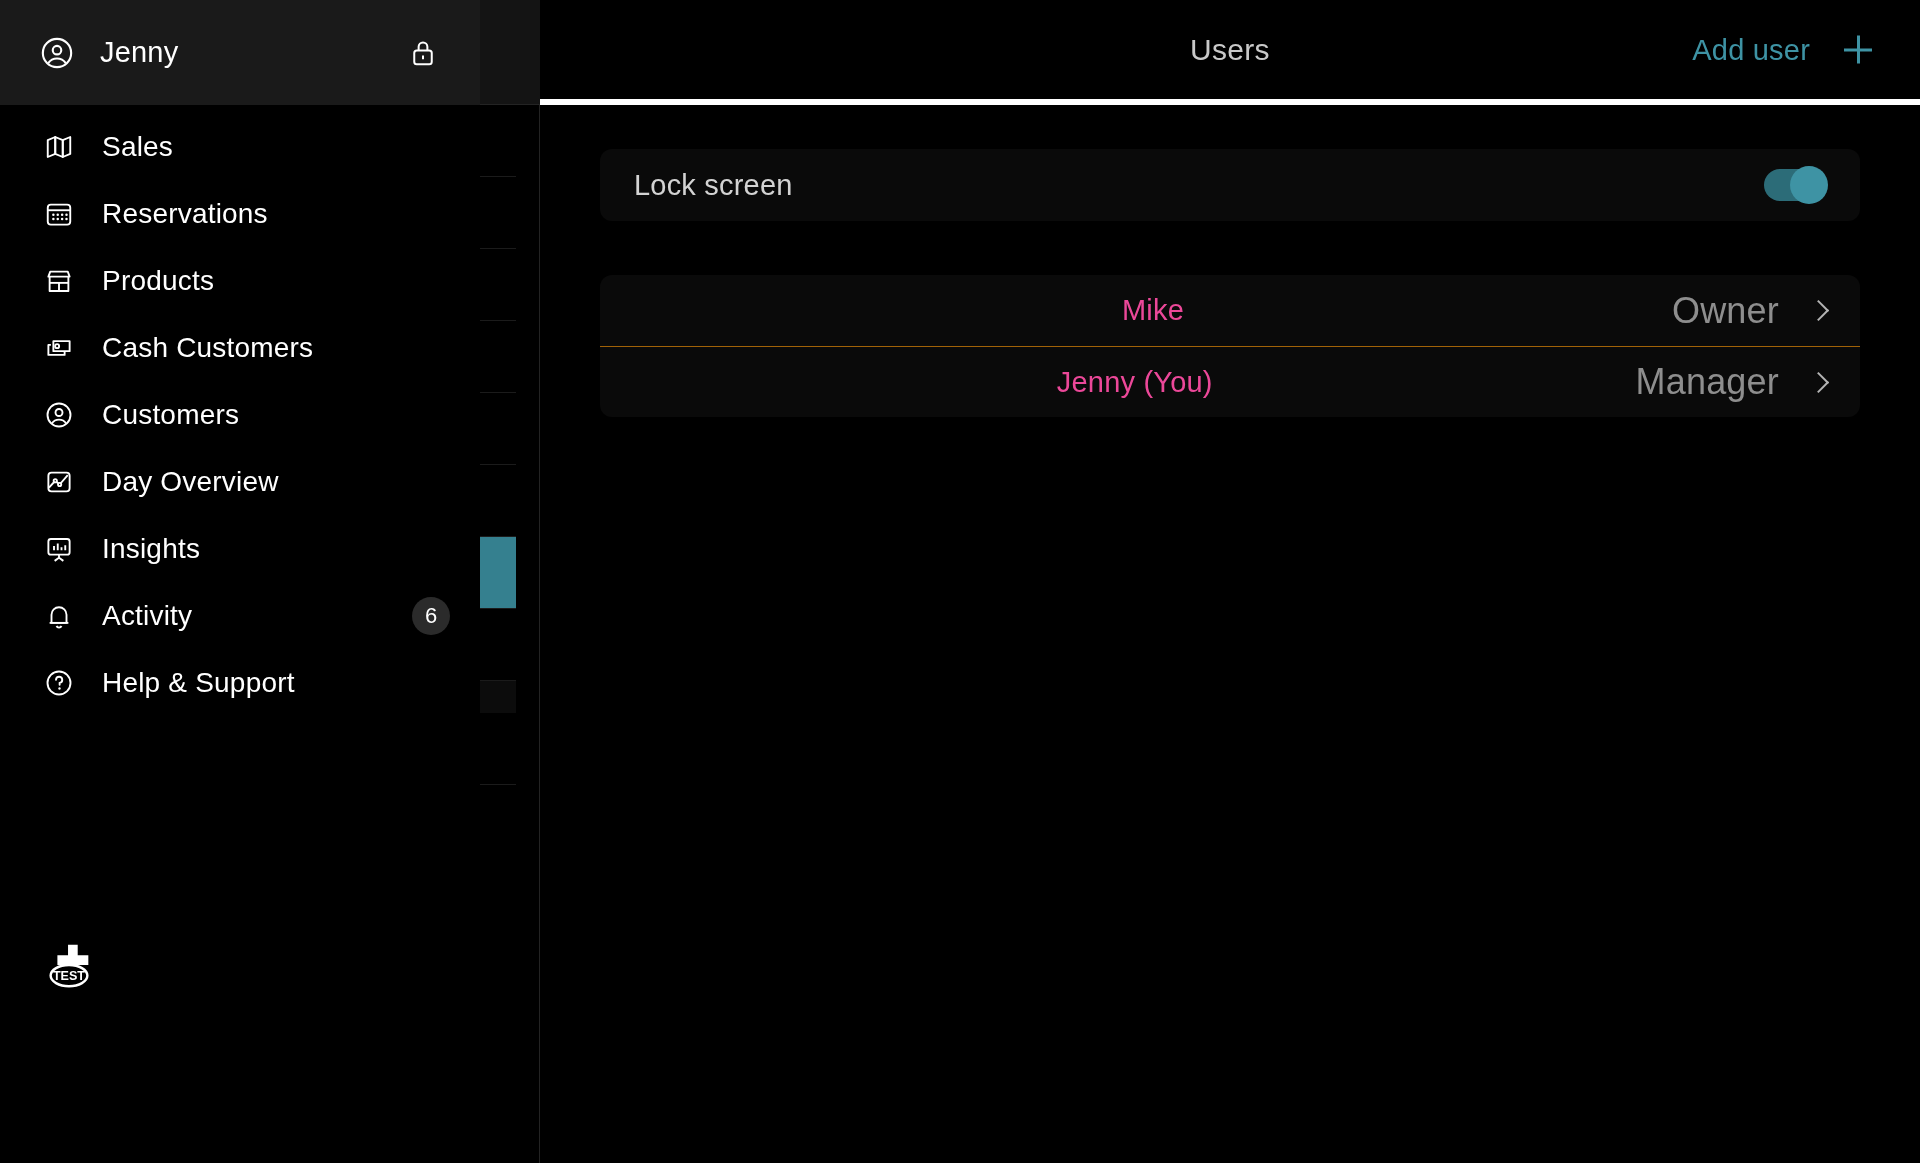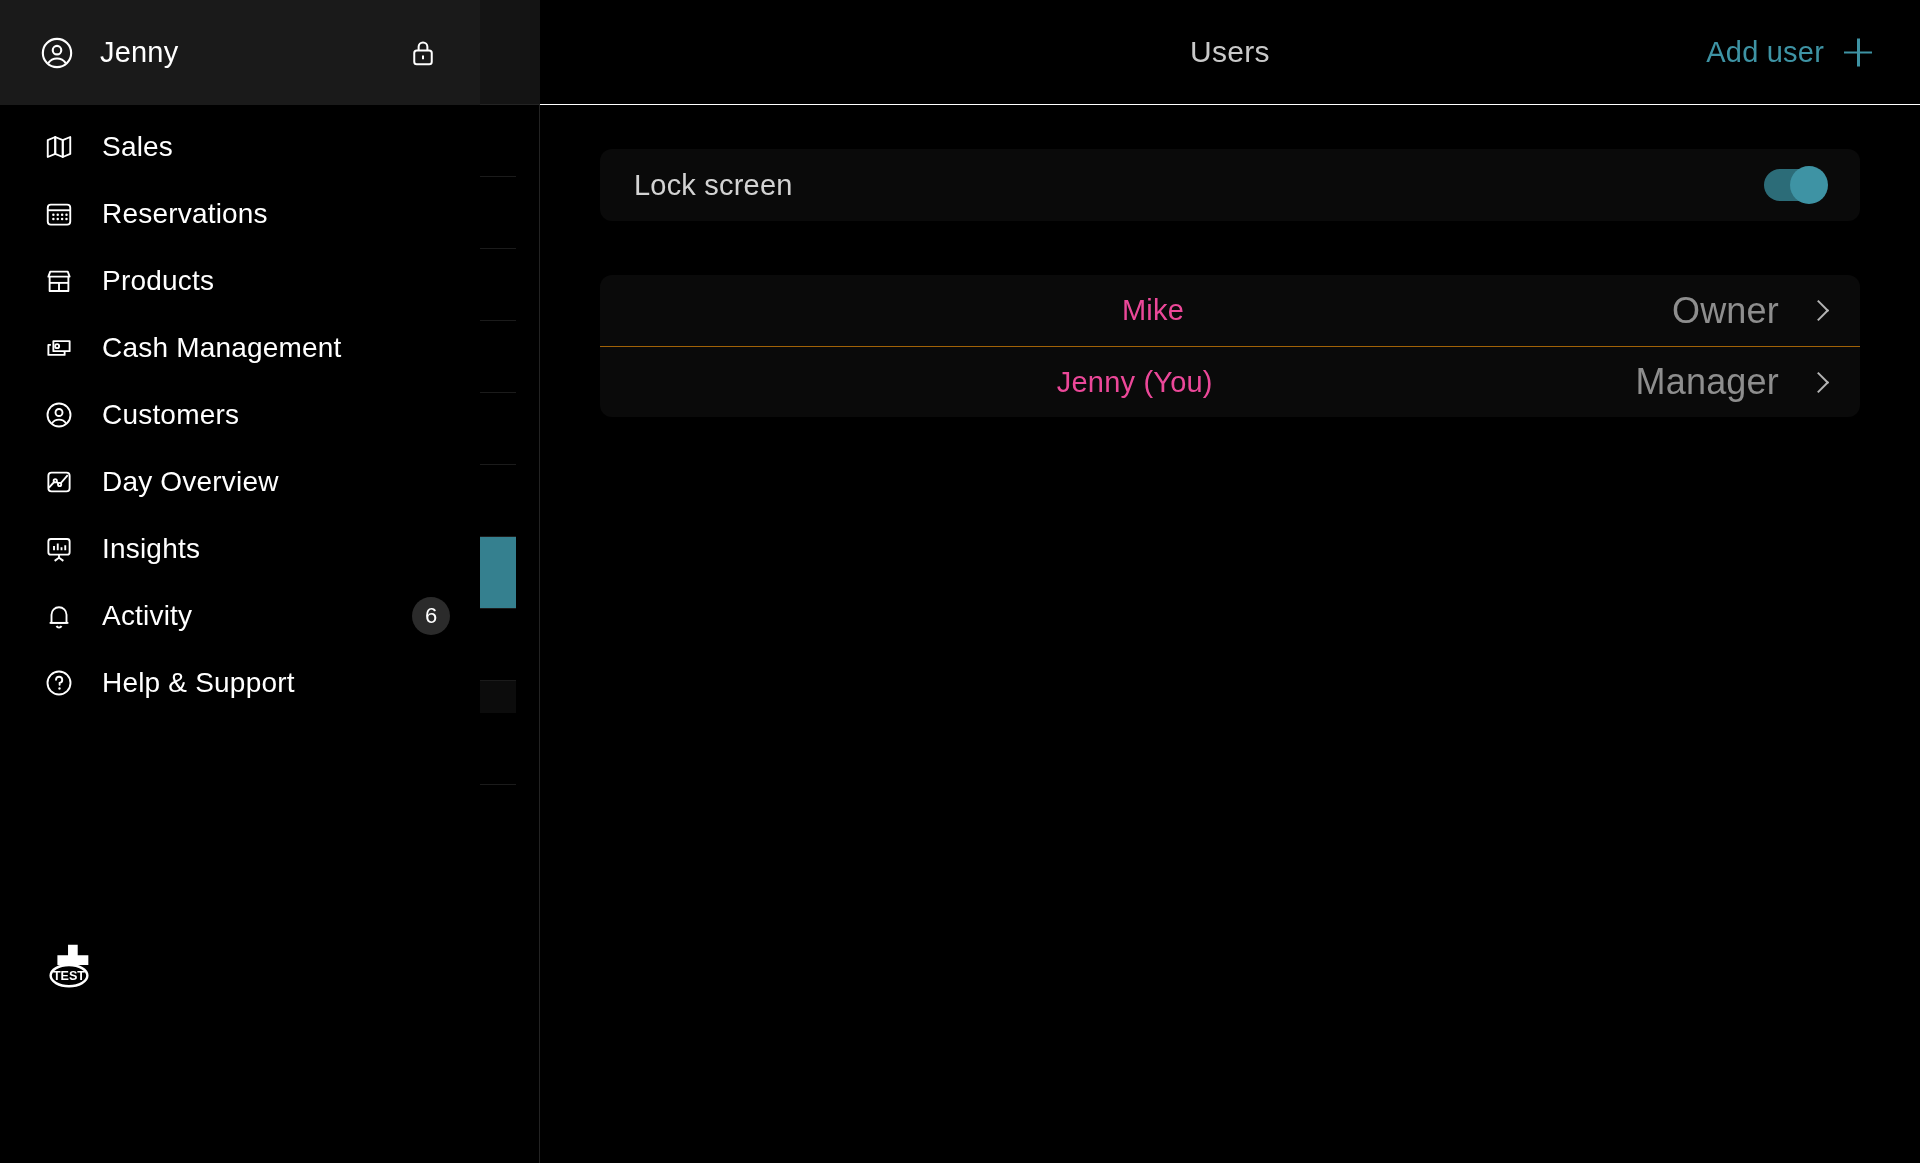--- a/index.html
+++ b/index.html
@@ -79,26 +79,26 @@
     position:absolute; left:540px; top:0; right:0; bottom:0;
     background:#000; z-index:5;
   }
   .divider-v {
     position:absolute; left:539px; top:105px; bottom:0; width:1px;
     background:#232323; z-index:6;
   }
   .topbar {
     position:relative; height:105px;
     display:flex; align-items:center; justify-content:center;
-    border-bottom:1px solid #ffffff;
+    border-bottom:6px solid #ffffff;
   }
   .topbar .title { color:#c9c9c9; font-size:30px; letter-spacing:.3px; }
   .addbtn {
     position:absolute; right:48px; top:50%; transform:translateY(-50%);
-    display:flex; align-items:center; gap:20px;
+    display:flex; align-items:center; gap:34px;
     color:#3e93a4; font-size:29px; letter-spacing:.2px;
   }
   .plus { width:28px; height:28px; position:relative; }
   .plus::before, .plus::after {
     content:""; position:absolute; background:#3e93a4;
   }
   .plus::before { left:0; top:13px; width:28px; height:2.5px; }
   .plus::after { top:0; left:13px; height:28px; width:2.5px; }
 
   .panel { padding:44px 60px 0 60px; }
@@ -284,21 +284,21 @@
       </div>
 
       <div class="navitem">
         <span class="nicon">
           <svg width="30" height="30" viewBox="0 0 24 24" fill="none" stroke="#fff" stroke-width="1.5" stroke-linejoin="round">
             <path d="M7.5 6.5h13v8h-13z"></path>
               <path d="M16.5 14.5v3h-13v-8h2"></path>
             <circle cx="10.5" cy="10.5" r="1.6"></circle>
           </svg>
         </span>
-        <span class="nlabel">Cash Management</span>
+        <span class="nlabel">Cash Customers</span>
       </div>
 
       <div class="navitem">
         <span class="nicon">
           <svg width="30" height="30" viewBox="0 0 24 24" fill="none" stroke="#fff" stroke-width="1.5">
             <circle cx="12" cy="12" r="9.2"></circle>
               <circle cx="12" cy="10" r="2.8"></circle>
             <path d="M6.2 18.8a7 7 0 0 1 11.6 0"></path>
           </svg>
         </span>

